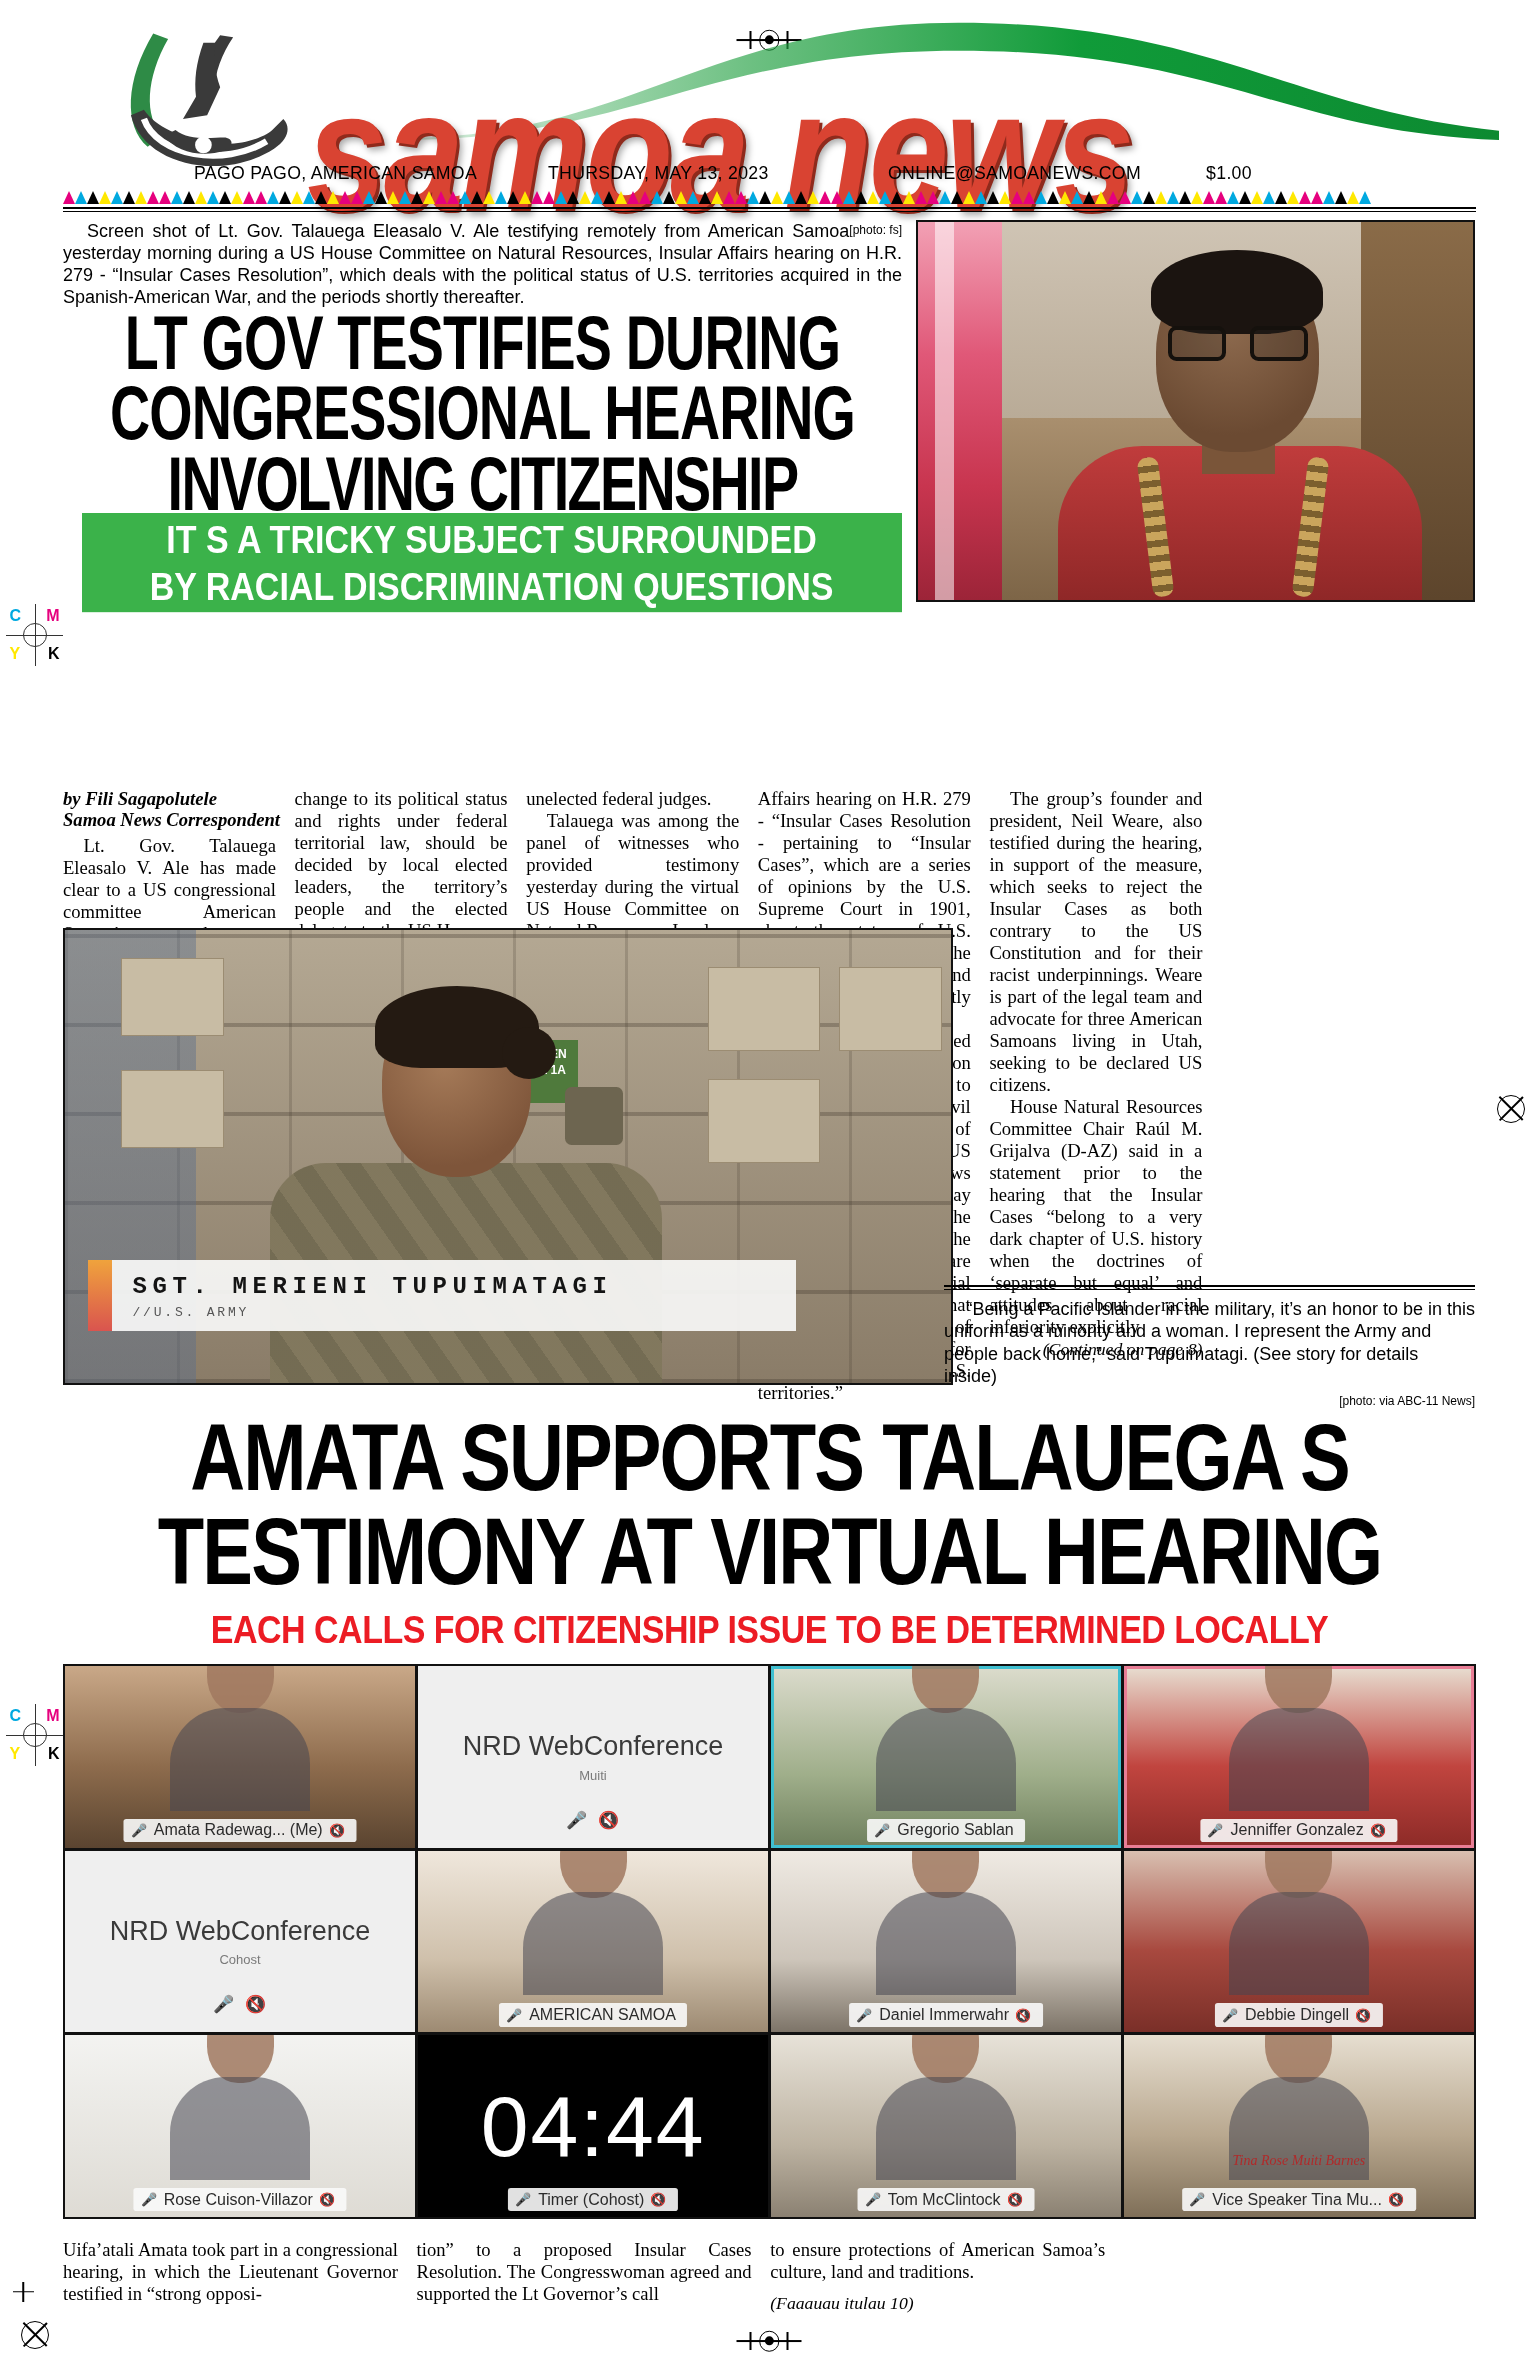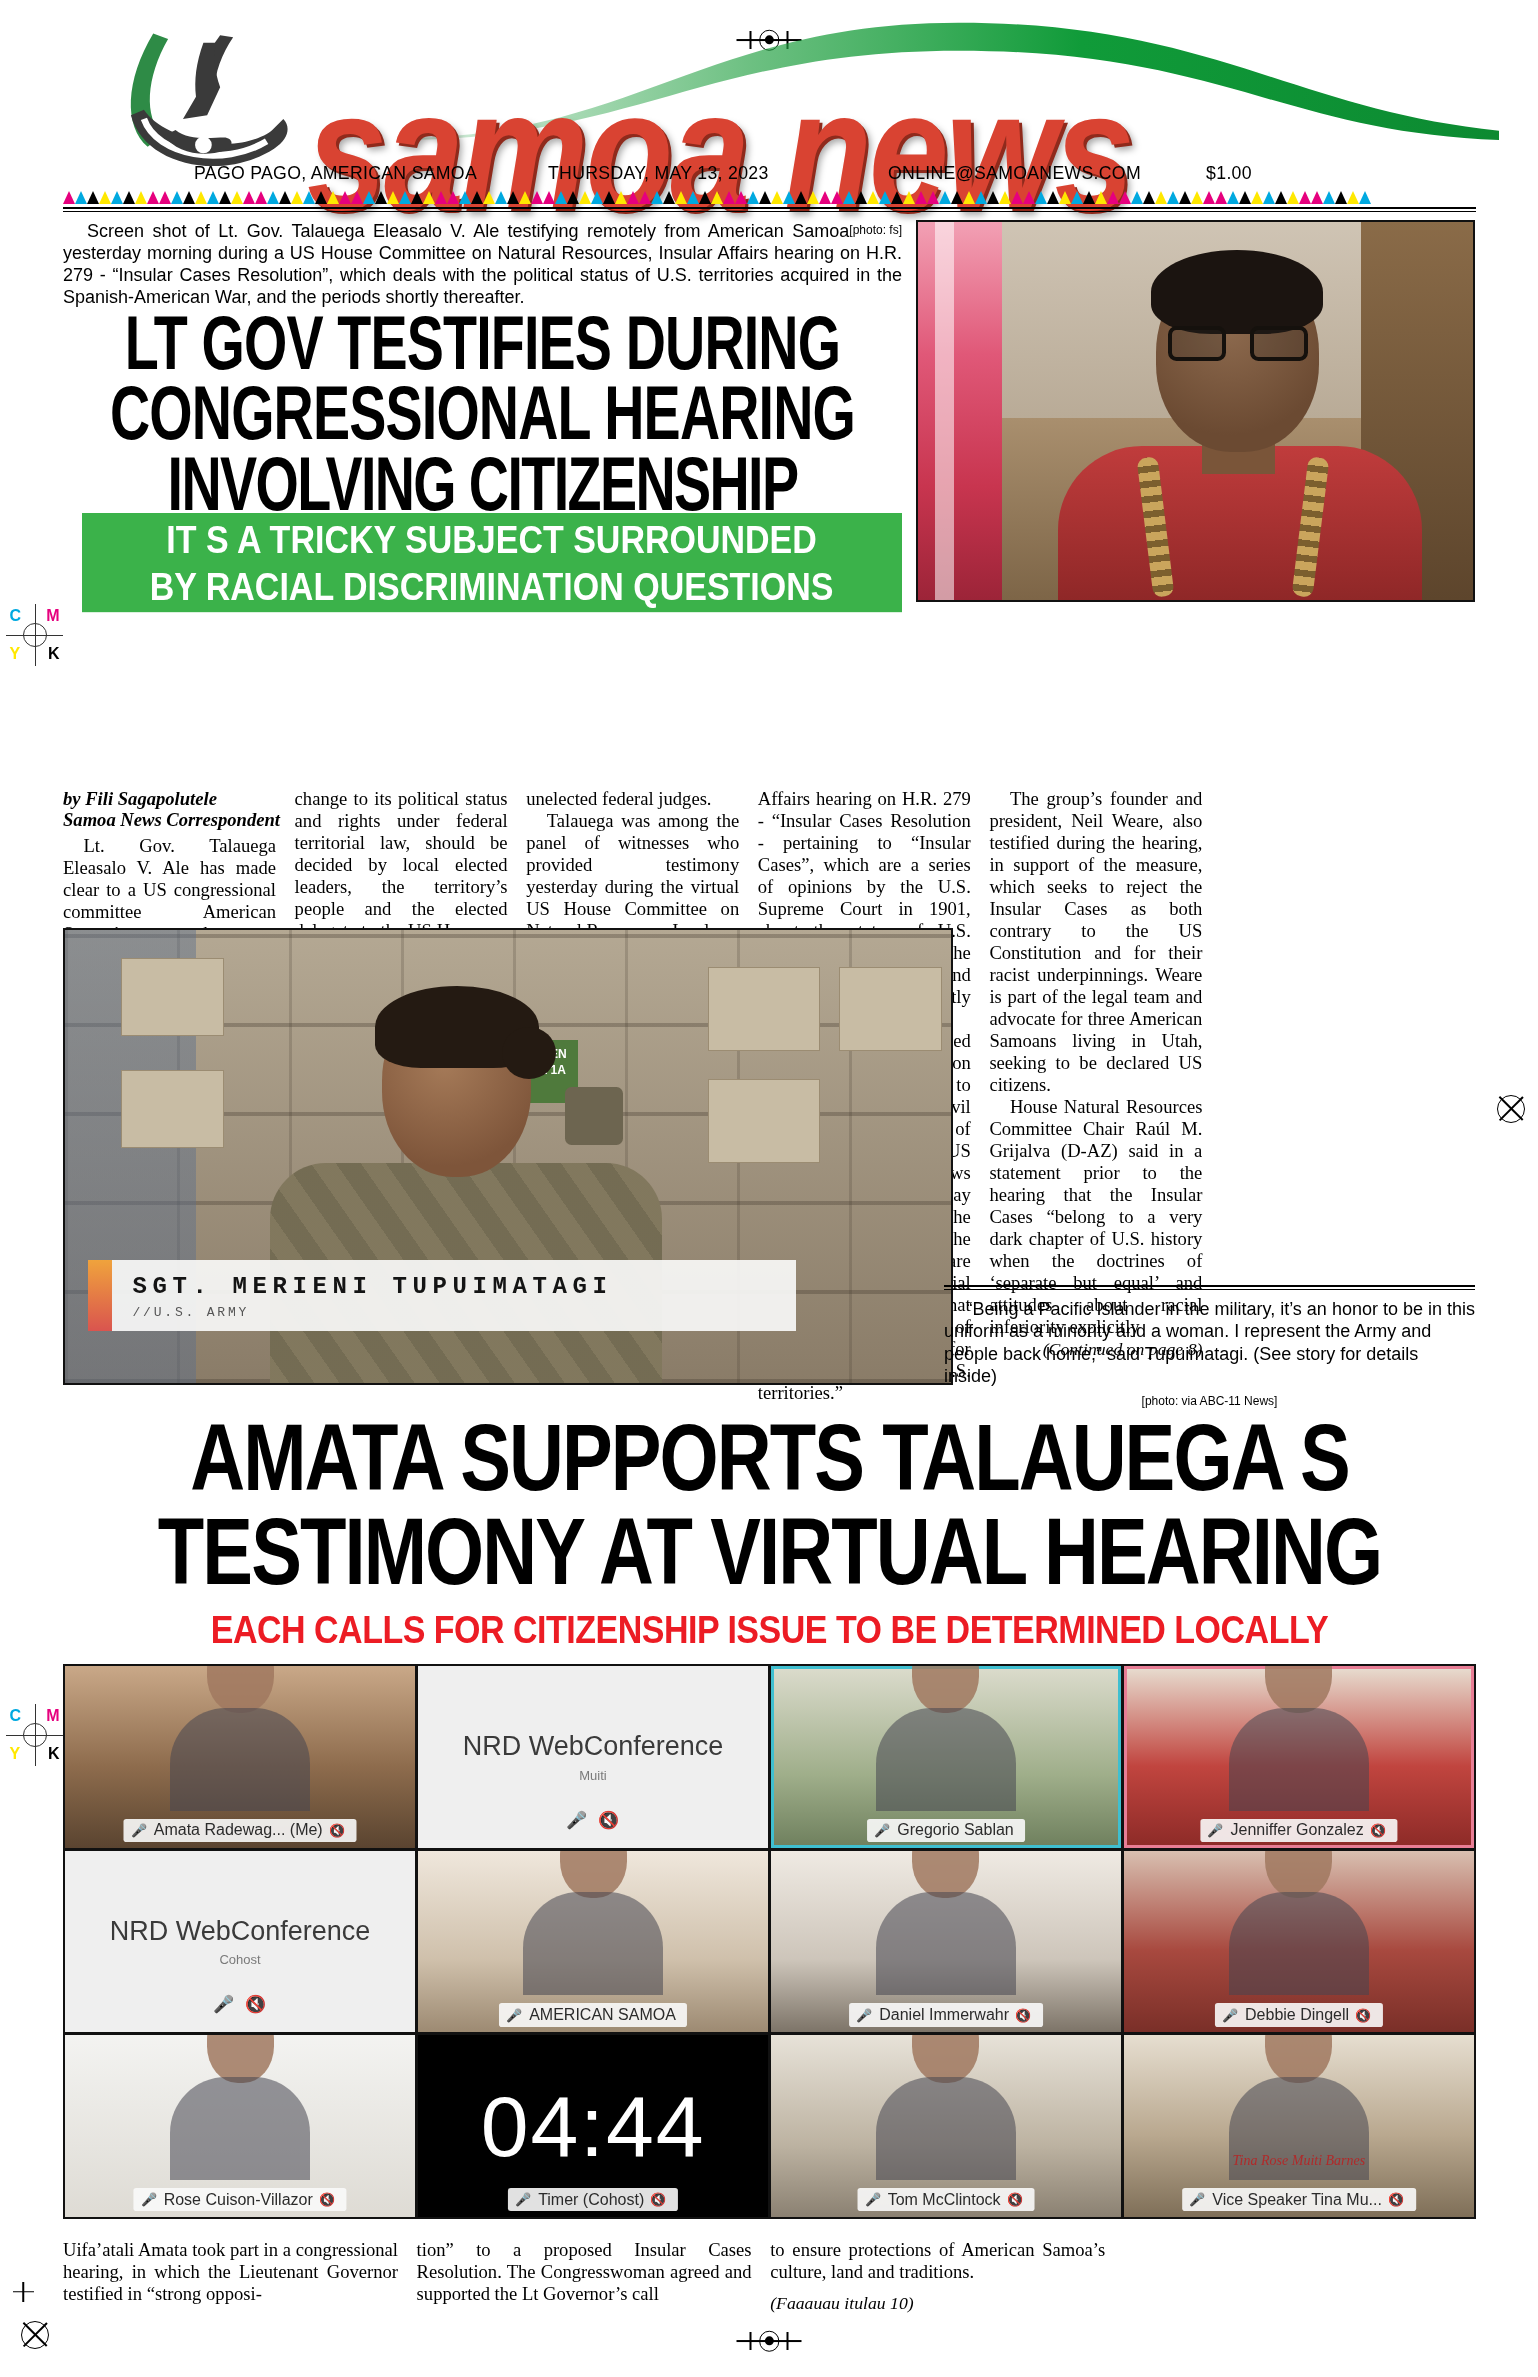--- a/index.html
+++ b/index.html
@@ -233,21 +233,21 @@
 
   
   .quote-rule { position:absolute; left:881px; top:1285px; width:531px; height:4.7px;
       border-top:2.8px solid #000; border-bottom:1.4px solid #000; }
   .quote-box {
     position:absolute; left:881px; top:1298px; width:531px;
     font-family:"Liberation Sans", sans-serif;
     font-size:18px; line-height:22.4px; text-align:left; color:#000;
   }
   .quote-box .indent { text-indent:22.4px; }
-  .quote-credit { font-size:12px; text-align:center; margin-top:1.9px; }
+  .quote-credit { font-size:12px; text-align:right; margin-top:1.9px; }
 
   
   .headline-2 {
     position:absolute; left:0; top:1410px; width:1413px;
     font-family:"Liberation Sans", sans-serif;
     font-weight:bold; font-size:76px; line-height:75px;
     letter-spacing:-1.9px; text-align:center; color:#000;
     transform:scaleY(1.25); transform-origin:center top;
   }
   .red-deck {

